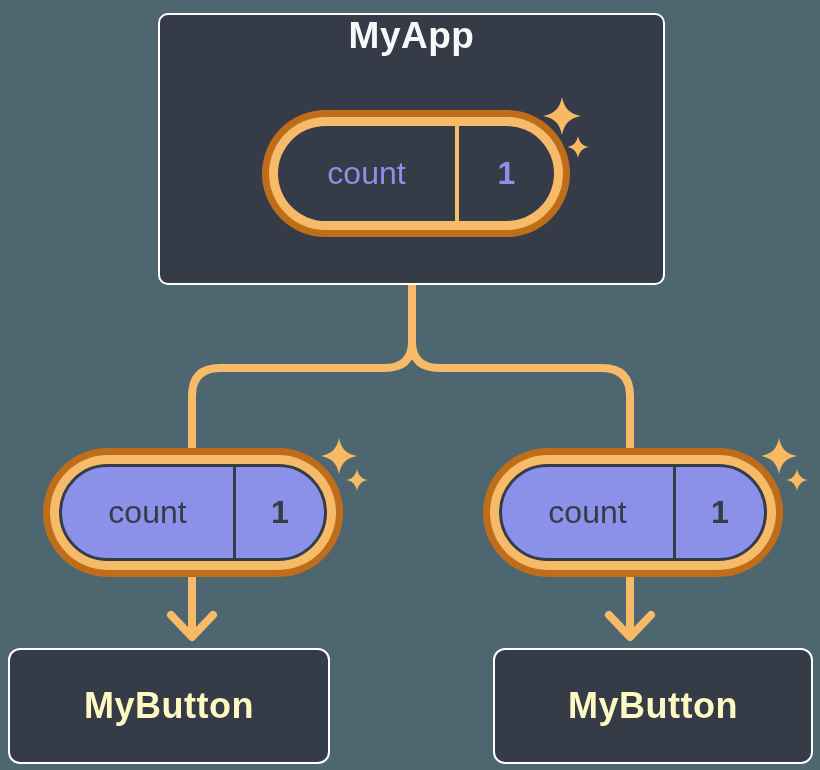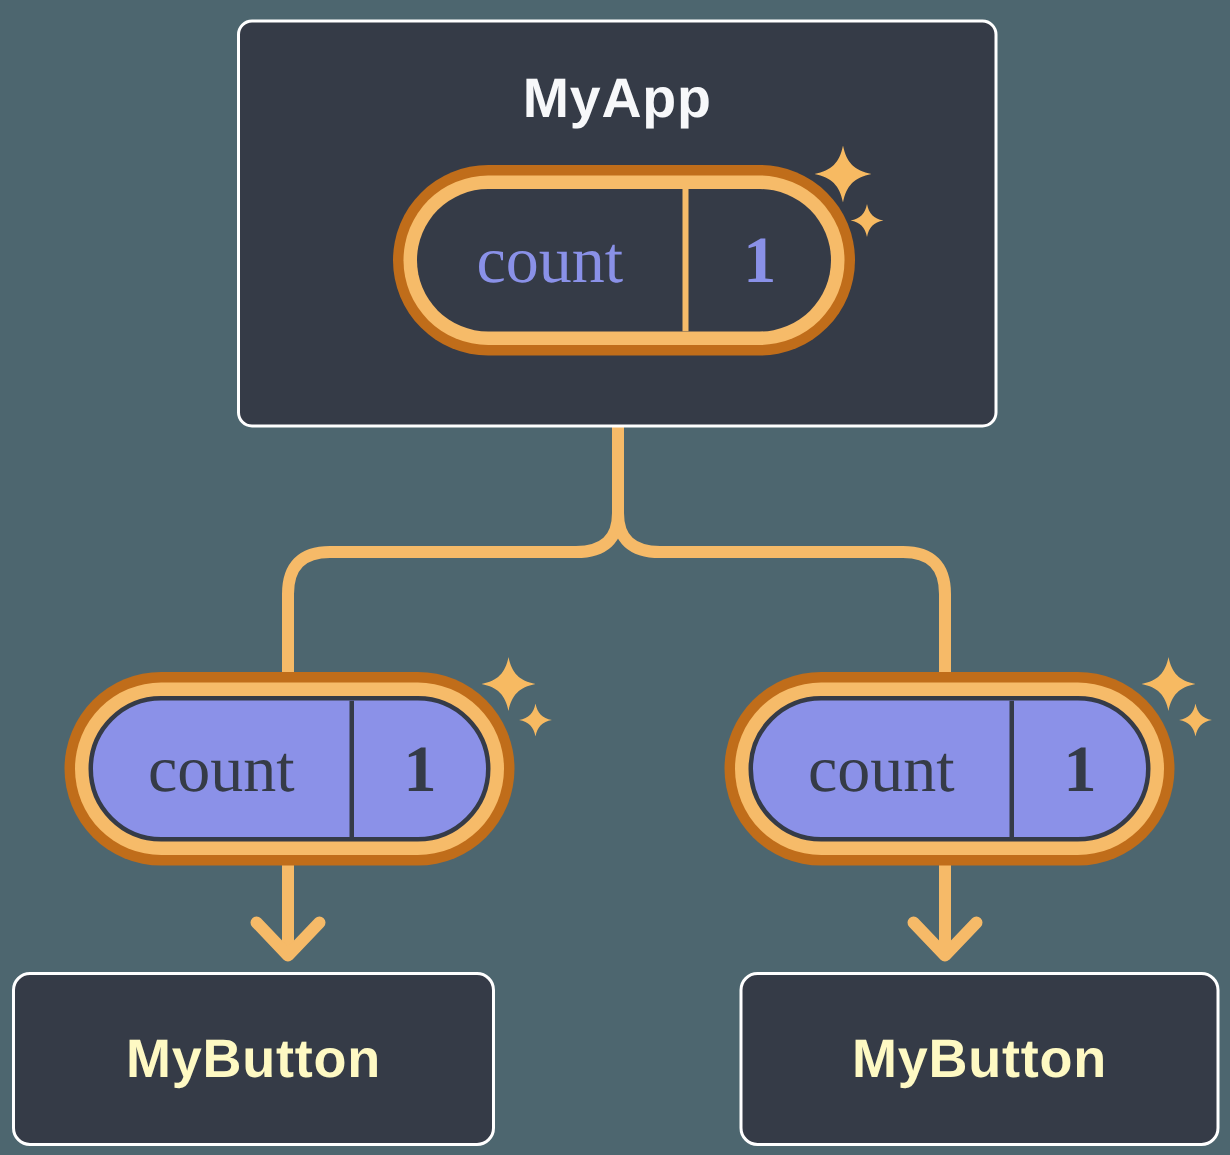--- a/index.html
+++ b/index.html
@@ -26,21 +26,20 @@
     box-sizing: border-box;
     z-index: 2;
   }
   .node-root {
     left: 158px; top: 13px;
     width: 507px; height: 272px;
     border-radius: 10px;
   }
   .node-title {
     text-align: center;
-    margin-top: 30px;
     font-size: 37px;
     font-weight: 600;
     letter-spacing: 0.5px;
     color: #f7f8fa;
   }
   .node-leaf {
     border-radius: 12px;
     display: flex;
     align-items: center;
     justify-content: center;
@@ -81,22 +80,21 @@
   }
   .pill-body-dark { background: #353b47; }
   .pill-body-violet {
     background: #8b91e8;
     border: 3px solid #353b47;
   }
   .pill-label, .pill-value {
     display: flex;
     align-items: center;
     justify-content: center;
-    font-size: 44px;
-    font-family: Liberation Serif, serif;
+    font-size: 32px;
   }
   .pill-root .pill-label { width: 177px; color: #8a91e8; }
   .pill-root .pill-value { flex: 1; color: #8a91e8; font-weight: 700; }
   .pill-root .pill-divider { width: 4px; background: #f6bb69; }
   .pill-child .pill-label { width: 171px; color: #353b47; }
   .pill-child .pill-value { flex: 1; color: #353b47; font-weight: 700; }
   .pill-child .pill-divider { width: 3px; background: #353b47; }
 
   .sparkle {
     position: absolute;

